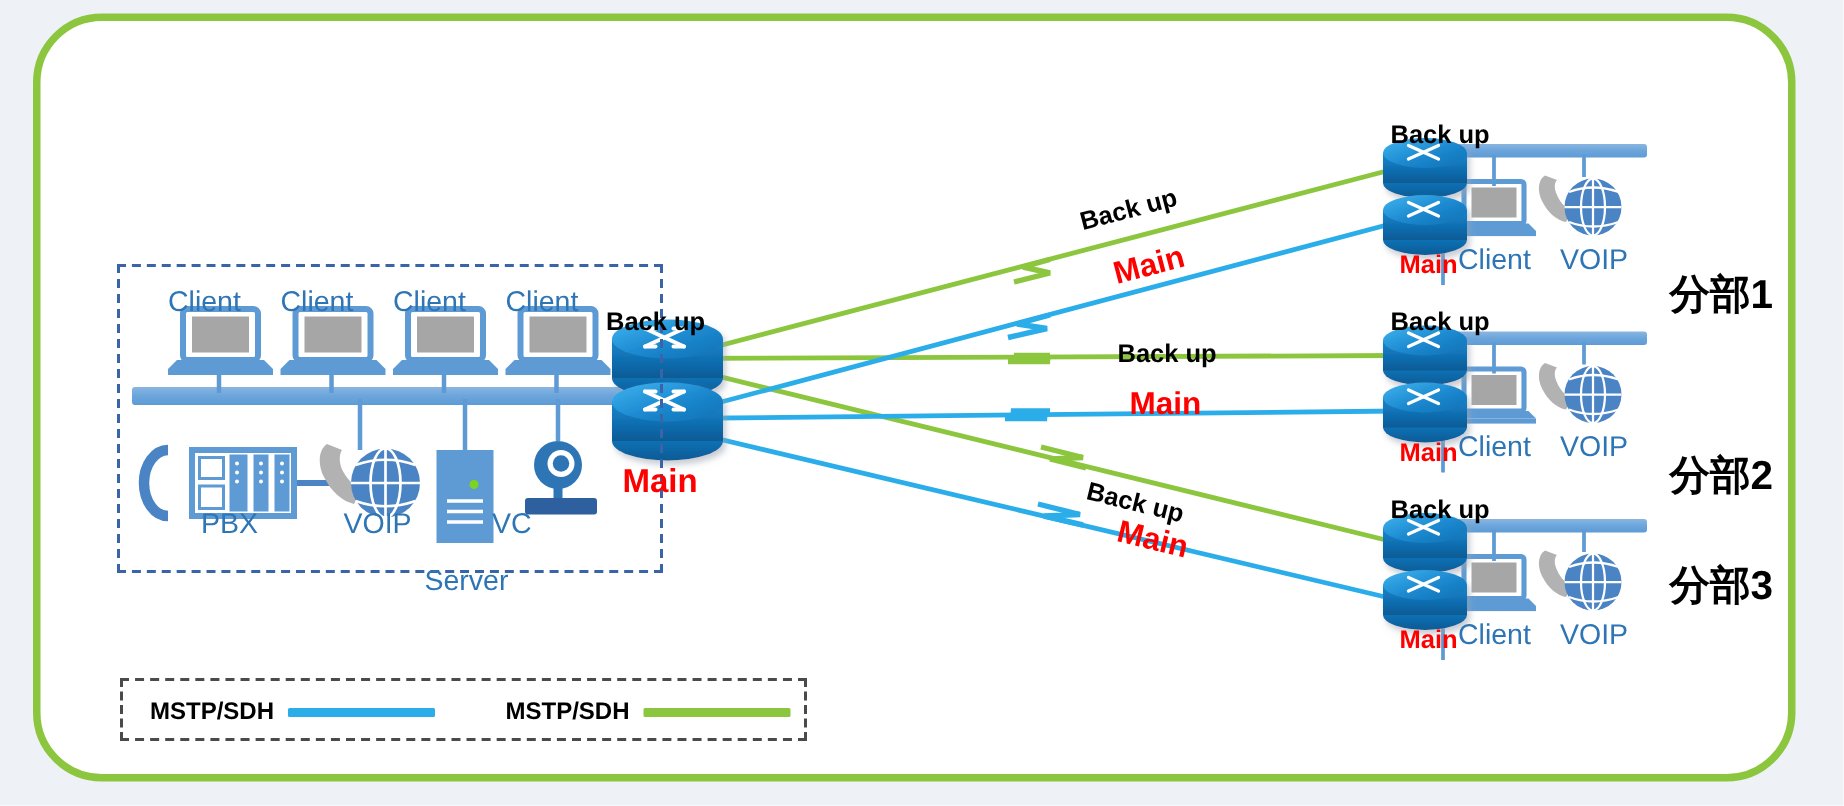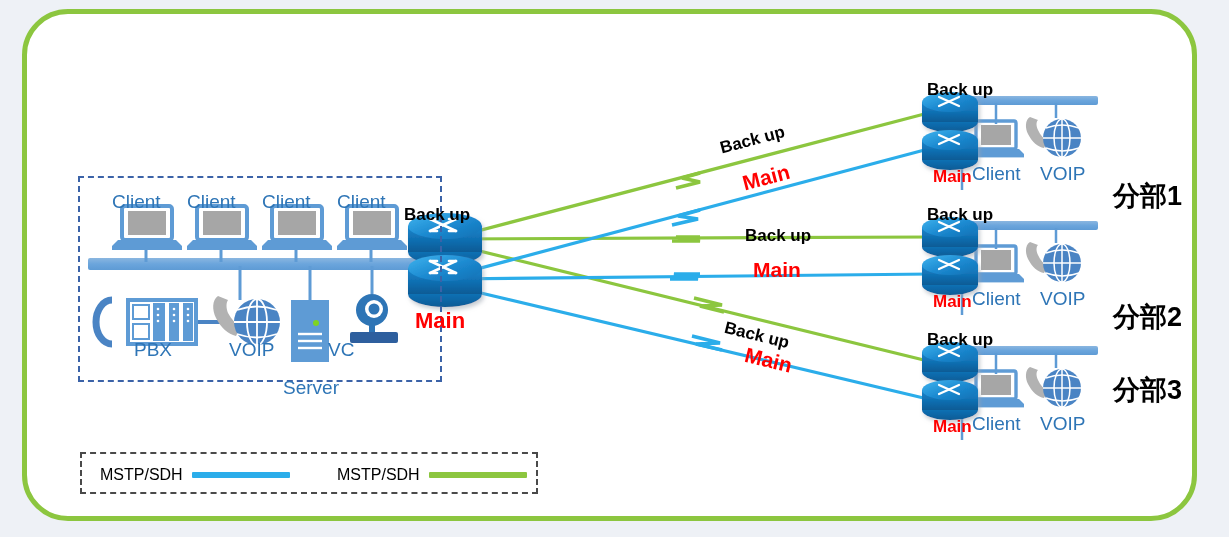--- a/index.html
+++ b/index.html
@@ -38,21 +38,21 @@
   .role-label{position:absolute;font-size:17px;font-weight:bold;white-space:nowrap;}
   .role-backup{color:#000;}
   .role-main{color:#ff0000;}
   .link-label{position:absolute;font-size:17px;font-weight:bold;white-space:nowrap;transform-origin:left top;}
   .lbl-backup{color:#000;}
   .lbl-main{color:#ff0000;}
   #legend{
     position:absolute;left:80px;top:452px;width:458px;height:42px;
     border:2px dashed #4a4a4a;box-sizing:border-box;
   }
-  .legend-text{position:absolute;font-size:16px;font-weight:normal;color:#000;}
+  .legend-text{position:absolute;font-size:16px;font-weight:bold;color:#000;}
   .legend-line{position:absolute;height:6px;border-radius:1px;}
 </style>
 </head>
 <body>
 
 <div id="stage">
 
   <div class="card" style="border-color: rgb(140, 198, 63);"></div>
 
 

